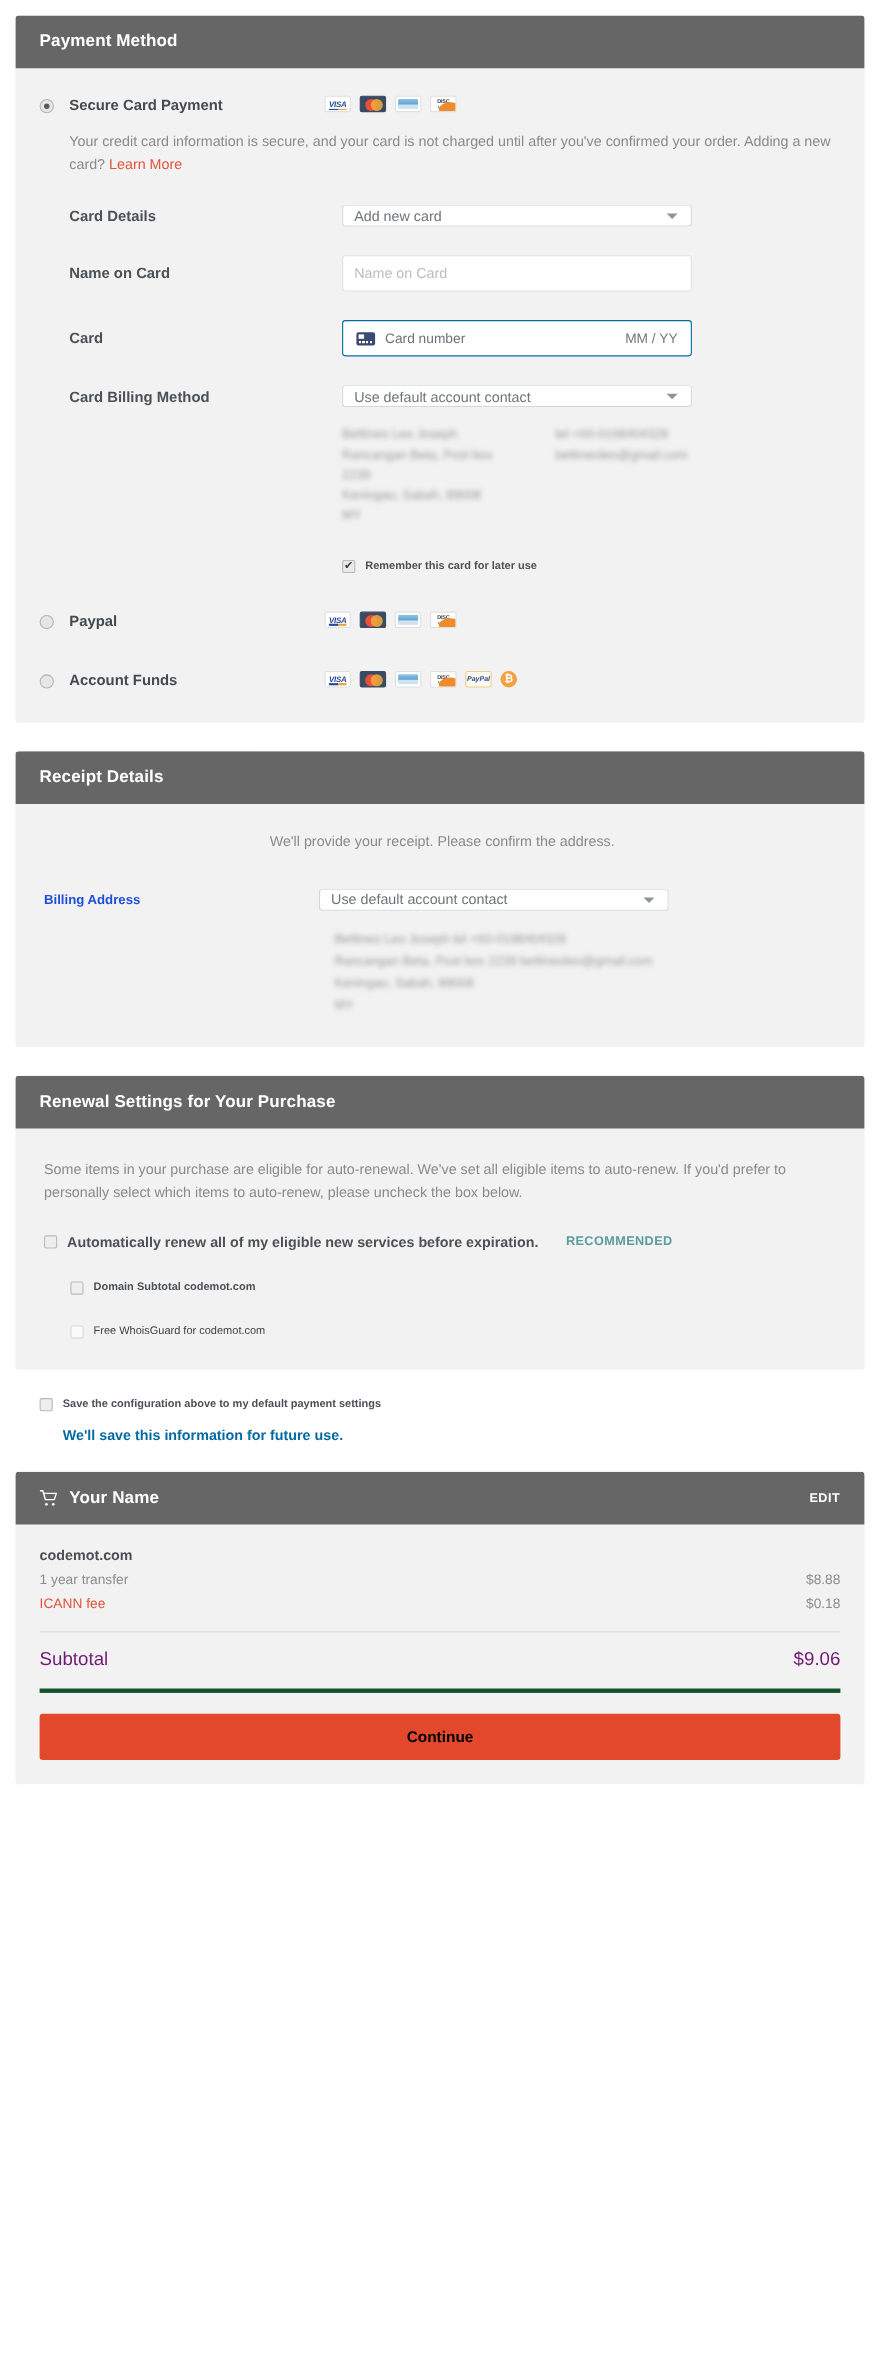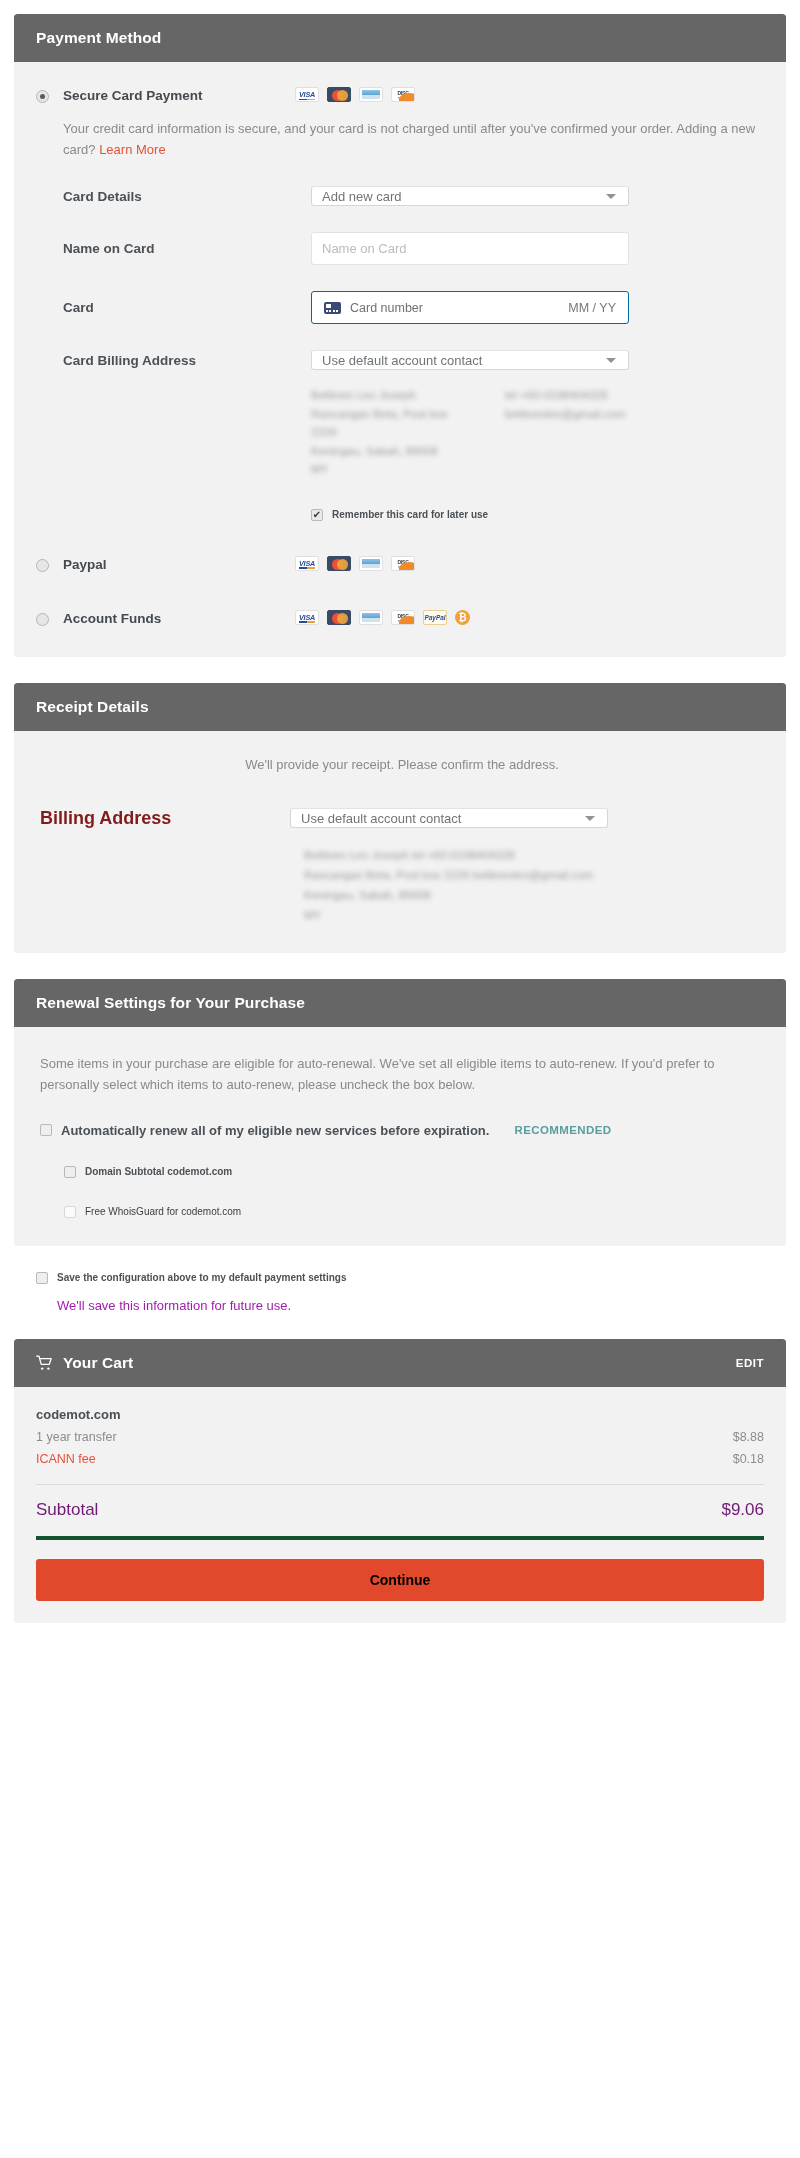--- a/index.html
+++ b/index.html
@@ -303,21 +303,21 @@
     text-align: center;
   }
   .receipt-row {
     display: flex;
     align-items: center;
     margin-top: 36px;
     padding-left: 4px;
   }
   .receipt-label {
     width: 250px; flex: none;
-    font-size: 18px; font-weight: bold; color: #7f1d1d;
+    font-size: 12px; font-weight: bold; color: #1d4ed8;
   }
 
   
   .renew-note {
     font-size: 13px;
     color: #8a8a8a;
     line-height: 21px;
     margin: 2px 0 0 4px;
     max-width: 700px;
   }
@@ -329,21 +329,21 @@
     font-weight: bold;
     letter-spacing: .4px;
     margin-left: 16px;
   }
   .renew-sub { margin: 28px 0 0 28px; display: flex; align-items: center; gap: 9px; }
   .renew-sub2 { margin: 28px 0 0 28px; display: flex; align-items: center; gap: 9px; }
   .renew-sub2 .cb-text { color: #404040; font-weight: normal; }
 
   .save-block { margin: 24px 0 26px 22px; }
   .save-row { display: flex; align-items: center; gap: 9px; }
-  .save-note { font-size: 13px; color: #a21caf; margin: 14px 0 0 21px; }
+  .save-note { font-size: 13px; color: #0369a1; margin: 14px 0 0 21px; font-weight: bold; }
 
   
   .cart-head-left { display: flex; align-items: center; gap: 10px; }
   .cart-icon { width: 17px; height: 16px; position: relative; flex:none; }
   .edit-link {
     color: #ffffff; font-size: 11.5px; font-weight: bold;
     letter-spacing: .5px; text-decoration: none;
   }
   .cart-body { padding: 20px 22px 22px 22px; }
   .cart-item-name { font-size: 13px; font-weight: bold; color: #4a4f54; }
@@ -418,21 +418,21 @@
       <div class="form-row">
         <span class="form-label">Card</span>
         <div class="control cardinput">
           <span class="cardglyph"></span>
           <span>Card number</span>
           <span class="card-exp">MM / YY</span>
         </div>
       </div>
 
       <div class="form-row">
-        <span class="form-label">Card Billing Address</span>
+        <span class="form-label">Card Billing Method</span>
         <div class="control select">
           <span>Use default account contact</span>
           <span class="caret"></span>
         </div>
       </div>
 
       <div class="addr-wrap">
         <div class="addr-blur addr-col1">
           <div>Bettineo Leo Joseph</div>
           <div>Rancangan Beta, Post box</div>
@@ -538,21 +538,21 @@
   <section class="panel">
     <div class="panel-head">
       <span class="cart-head-left">
         <span class="cart-icon">
           <svg width="17" height="16" viewBox="0 0 17 16" fill="none" aria-hidden="true">
             <path d="M0.7 1.2h2.3l2.2 8.1h8.1l1.9-5.7H4.3" stroke="#ffffff" stroke-width="1.3" fill="none" stroke-linecap="round" stroke-linejoin="round"></path>
             <circle cx="6.2" cy="13.6" r="1.2" fill="#ffffff"></circle>
             <circle cx="12.4" cy="13.6" r="1.2" fill="#ffffff"></circle>
           </svg>
         </span>
-        <span class="panel-title">Your Cart</span>
+        <span class="panel-title">Your Name</span>
       </span>
       <a class="edit-link" href="#">EDIT</a>
     </div>
     <div class="cart-body">
       <div class="cart-item-name">codemot.com</div>
 
       <div class="cart-line">
         <span class="lbl">1 year transfer</span>
         <span class="amt">$8.88</span>
       </div>

